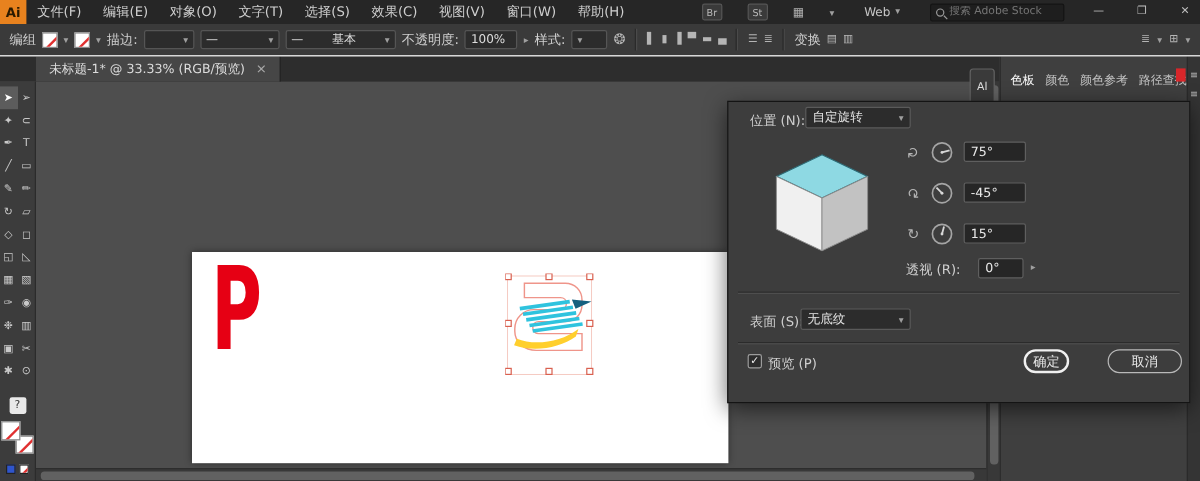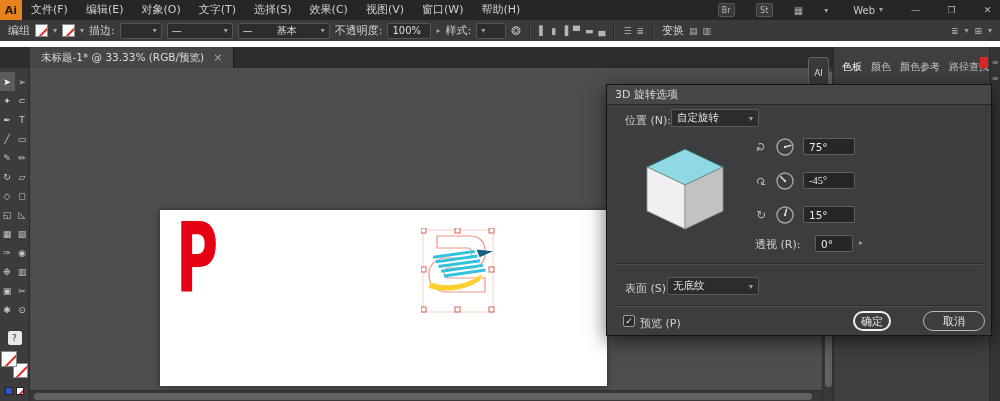--- a/index.html
+++ b/index.html
@@ -16,21 +16,21 @@
   .mb-icon{color:#b0b0b0;font-size:10px;}
   .chev{color:#9f9f9f;font-size:8px;}
   .web-dd{display:flex;gap:4px;color:#c7c7c7;font-size:10px;padding:0 4px;}
   .search-box{display:flex;align-items:center;gap:4px;background:#1e1e1e;border:1px solid #141414;border-radius:2px;height:15px;width:112px;padding:0 4px;}
   .search-box input{background:transparent;border:none;outline:none;color:#b5b5b5;font-size:9px;width:100%;font-family:inherit;}
   .mag{width:7px;height:7px;border:1px solid #9a9a9a;border-radius:50%;position:relative;flex:none;}
   .mag::after{content:"";position:absolute;width:4px;height:1px;background:#9a9a9a;transform:rotate(45deg);left:5px;top:6px;}
   .winbtn{width:15px;text-align:center;color:#bfbfbf;font-size:9px;line-height:20px;}
 
   
-  .controlbar{position:absolute;top:20px;left:0;right:0;height:27px;background:#3a3a3a;border-bottom:6px solid #ffffff;display:flex;align-items:center;gap:5px;padding:0 8px;z-index:25;}
+  .controlbar{position:absolute;top:20px;left:0;right:0;height:27px;background:#3a3a3a;border-bottom:1px solid #ffffff;display:flex;align-items:center;gap:5px;padding:0 8px;z-index:25;}
   .cb-label{color:#cfcfcf;font-size:11px;white-space:nowrap;}
   .swatch-none{width:13px;height:13px;background:#fff;border:1px solid #8a8a8a;position:relative;overflow:hidden;flex:none;}
   .swatch-none::after{content:"";position:absolute;left:-3px;top:5px;width:24px;height:2px;background:#e03030;transform:rotate(-45deg);}
   .cb-field{height:16px;background:#2c2c2c;border:1px solid #555;border-radius:2px;display:flex;align-items:center;justify-content:space-between;gap:4px;padding:0 4px;color:#ddd;font-size:10px;white-space:nowrap;}
   .cb-sep{width:0;height:18px;border-left:1px solid #2a2a2a;border-right:1px solid #4a4a4a;margin:0 3px;flex:none;}
   .cb-icon{color:#b5b5b5;font-size:9px;line-height:16px;}
   .cb-right{margin-left:auto;display:flex;align-items:center;gap:6px;}
 
   
   .tabbar{position:absolute;top:47px;left:0;width:833px;height:21px;background:#2d2d2d;display:flex;align-items:flex-end;padding-left:30px;z-index:5;}
@@ -106,20 +106,24 @@
     <span class="menu-item">窗口(W)</span>
     <span class="menu-item">帮助(H)</span>
     <div class="mb-right">
       <span class="mb-badge">Br</span>
       <span class="mb-badge">St</span>
       <span class="mb-icon">▦</span>
       <span class="chev">▾</span>
       <span class="web-dd">
         <span>Web</span>
         <span class="chev">▾</span>
+      </span>
+      <span class="search-box">
+        <span class="mag"></span>
+        <input placeholder="搜索 Adobe Stock" style="">
       </span>
       <span class="winbtn">—</span>
       <span class="winbtn">❐</span>
       <span class="winbtn">✕</span>
     </div>
   </div>
 
   <div class="controlbar">
     <span class="cb-label">编组</span>
     <span class="swatch-none"></span>
@@ -265,23 +269,20 @@
     </div>
     <span class="dock-red"></span>
     <div class="dock-edge">
       <span class="edge-icon">≡</span>
       <span class="edge-icon">≡</span>
     </div>
   </div>
   <div class="ai-badge">Al</div>
 
   <div class="dialog">
-    <div class="dlg-title">
-      <span>3D 旋转选项</span>
-    </div>
     <div class="dlg-body">
 
       <span class="dlg-label" style="left:18px;top:8px;">位置 (N):</span>
       <span class="dd" style="left:64px;top:4px;width:88px;">
         <span>自定旋转</span>
         <span class="chev">▾</span>
       </span>
 
       <svg style="position:absolute;left:28px;top:32px;" width="100" height="100" viewBox="0 0 100 100">
         <polygon points="50,12 88,30 50,48 12,30" fill="#8ed9e3" stroke="#2e6a74" stroke-width="1"></polygon>
@@ -298,21 +299,21 @@
       <span class="num-field" style="left:196px;top:33px;width:52px;">
         <span>75°</span>
       </span>
 
       <span class="axis-icon axis-y" style="left:146px;top:68px;">↻</span>
       <svg class="dial" style="left:168px;top:66px;" viewBox="0 0 20 20">
         <circle cx="10" cy="10" r="8" fill="none" stroke="#a5a5a5" stroke-width="1.4"></circle>
         <line x1="10" y1="10" x2="5.4" y2="5.4" stroke="#d8d8d8" stroke-width="1.5"></line>
         <circle cx="10" cy="10" r="1.2" fill="#d8d8d8"></circle>
       </svg>
-      <span class="num-field" style="left:196px;top:67px;width:52px;font-family:Liberation Serif, serif;">
+      <span class="num-field" style="left:196px;top:67px;width:52px;">
         <span>-45°</span>
       </span>
 
       <span class="axis-icon" style="left:146px;top:102px;">↻</span>
       <svg class="dial" style="left:168px;top:100px;" viewBox="0 0 20 20">
         <circle cx="10" cy="10" r="8" fill="none" stroke="#a5a5a5" stroke-width="1.4"></circle>
         <line x1="10" y1="10" x2="11.7" y2="3.7" stroke="#d8d8d8" stroke-width="1.5"></line>
         <circle cx="10" cy="10" r="1.2" fill="#d8d8d8"></circle>
       </svg>
       <span class="num-field" style="left:196px;top:101px;width:52px;">

